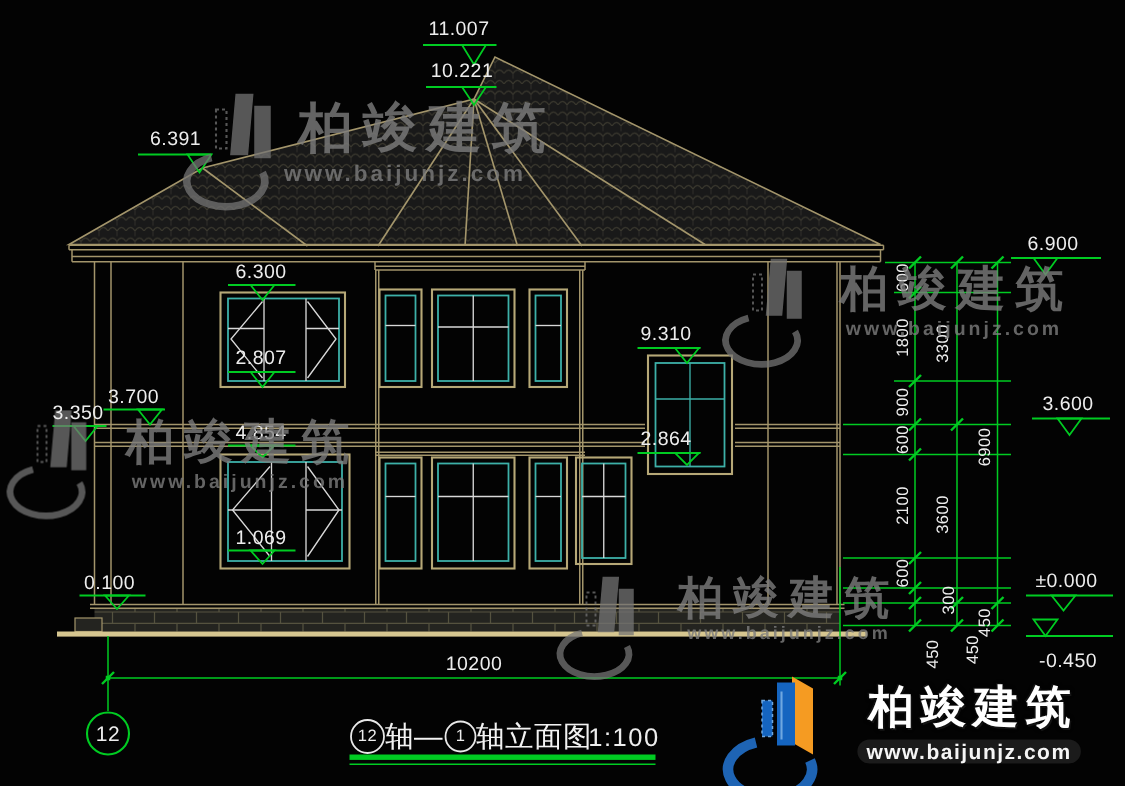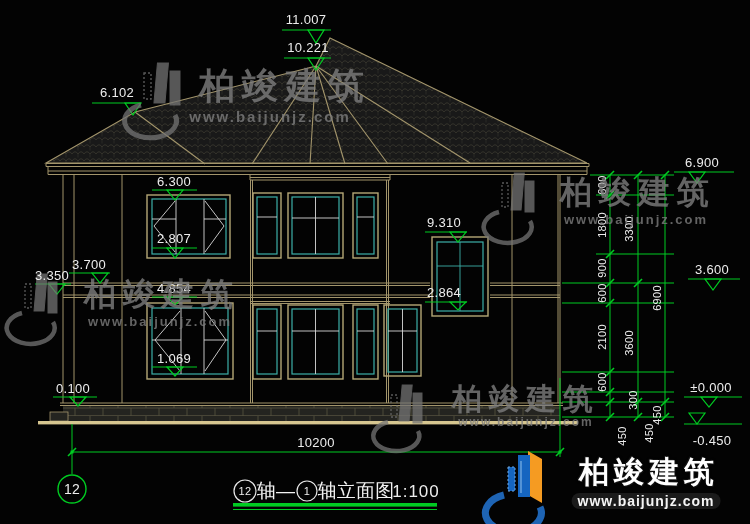--- a/index.html
+++ b/index.html
@@ -289,21 +289,21 @@
     <path d="M-26,14 A28,19 0 1 0 10,26" fill="none" stroke="#1e64b4" stroke-width="7"></path>
     <path d="M-2,-30 L12,-22 L12,22 L-2,14 Z" fill="#f59b22"></path>
     <rect x="-12" y="-26" width="12" height="42" fill="#1565c0"></rect>
     <line x1="-9" y1="-20" x2="-9" y2="12" stroke="#6fa8e0" stroke-width="1.4"></line>
     <rect x="-22" y="-14" width="7" height="24" fill="#1565c0" stroke="#6fa8e0" stroke-width="1" stroke-dasharray="2,2"></rect>
   </g>
 </svg>
 
 <div class="lbl" style="left:306px;top:19px">11.007</div>
 <div class="lbl" style="left:308px;top:47px">10.221</div>
-<div class="lbl" style="left:117px;top:92px">6.102</div>
+<div class="lbl" style="left:117px;top:92px">6.391</div>
 <div class="lbl" style="left:174px;top:181px">6.300</div>
 <div class="lbl" style="left:174px;top:238px">2.807</div>
 <div class="lbl" style="left:89px;top:264px">3.700</div>
 <div class="lbl" style="left:52px;top:275px">3.350</div>
 <div class="lbl" style="left:174px;top:288px">4.854</div>
 <div class="lbl" style="left:174px;top:358px">1.069</div>
 <div class="lbl" style="left:73px;top:388px">0.100</div>
 <div class="lbl" style="left:444px;top:222px">9.310</div>
 <div class="lbl" style="left:444px;top:292px">2.864</div>
 <div class="lbl" style="left:702px;top:162px">6.900</div>

